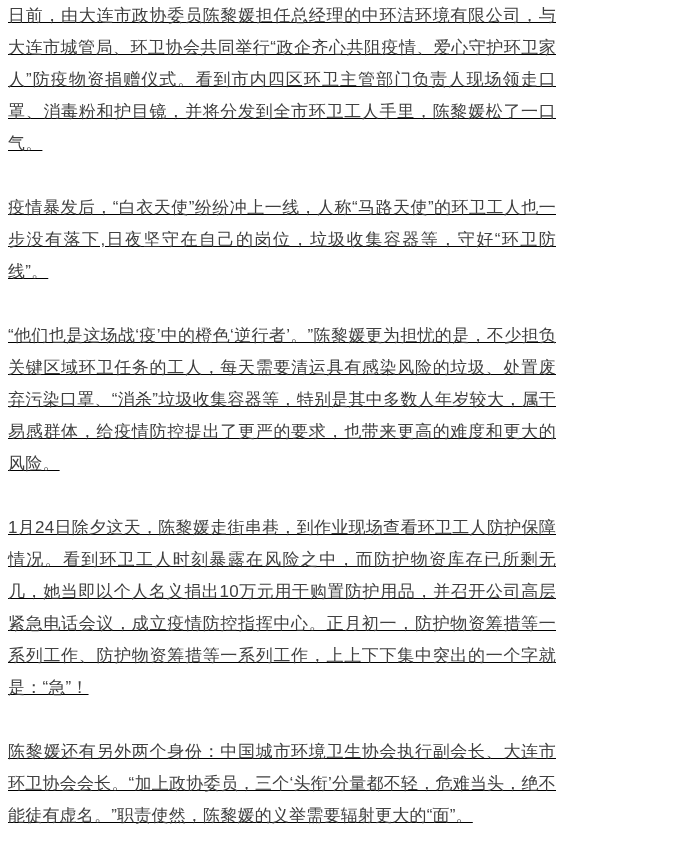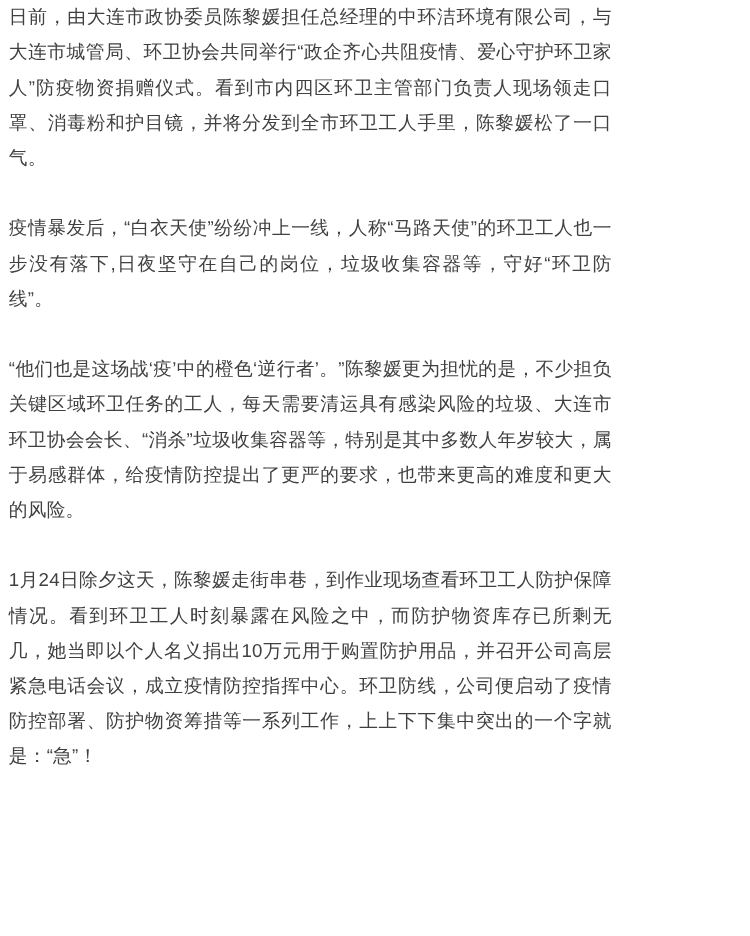--- a/index.html
+++ b/index.html
@@ -10,20 +10,21 @@
   body {
     width: 682px;
     height: 851px;
     overflow: hidden;
     font-family: "Liberation Sans", sans-serif;
   }
   .article-body {
     padding: 0 8px;
     box-sizing: border-box;
     width: 564px;
+    text-decoration: underline;
   }
   .article-body p {
     margin: 0 0 32px 0;
     font-size: 17px;
     line-height: 32px;
     color: #404040;
     text-align: justify;
     text-justify: inter-ideograph;
     letter-spacing: 0.2px;
     word-break: break-all;
@@ -31,15 +32,16 @@
   .article-body p:last-child {
     margin-bottom: 0;
   }
 </style>
 </head>
 <body>
 
 <main class="article-body">
   <p>日前，由大连市政协委员陈黎媛担任总经理的中环洁环境有限公司，与大连市城管局、环卫协会共同举行“政企齐心共阻疫情、爱心守护环卫家人”防疫物资捐赠仪式。看到市内四区环卫主管部门负责人现场领走口罩、消毒粉和护目镜，并将分发到全市环卫工人手里，陈黎媛松了一口气。</p>
   <p>疫情暴发后，“白衣天使”纷纷冲上一线，人称“马路天使”的环卫工人也一步没有落下,日夜坚守在自己的岗位，垃圾收集容器等，守好“环卫防线”。</p>
-  <p>“他们也是这场战‘疫’中的橙色‘逆行者’。”陈黎媛更为担忧的是，不少担负关键区域环卫任务的工人，每天需要清运具有感染风险的垃圾、大连市环卫协会会长、“消杀”垃圾收集容器等，特别是其中多数人年岁较大，属于易感群体，给疫情防控提出了更严的要求，也带来更高的难度和更大的风险。</p>
-  <p>1月24日除夕这天，陈黎媛走街串巷，到作业现场查看环卫工人防护保障情况。看到环卫工人时刻暴露在风险之中，而防护物资库存已所剩无几，她当即以个人名义捐出10万元用于购置防护用品，并召开公司高层紧急电话会议，成立疫情防控指挥中心。环卫防线，公司便启动了疫情防控部署、防护物资筹措等一系列工作，上上下下集中突出的一个字就是：“急”！</p>
+  <p>“他们也是这场战‘疫’中的橙色‘逆行者’。”陈黎媛更为担忧的是，不少担负关键区域环卫任务的工人，每天需要清运具有感染风险的垃圾、处置废弃污染口罩、“消杀”垃圾收集容器等，特别是其中多数人年岁较大，属于易感群体，给疫情防控提出了更严的要求，也带来更高的难度和更大的风险。</p>
+  <p>1月24日除夕这天，陈黎媛走街串巷，到作业现场查看环卫工人防护保障情况。看到环卫工人时刻暴露在风险之中，而防护物资库存已所剩无几，她当即以个人名义捐出10万元用于购置防护用品，并召开公司高层紧急电话会议，成立疫情防控指挥中心。正月初一，防护物资筹措等一系列工作、防护物资筹措等一系列工作，上上下下集中突出的一个字就是：“急”！</p>
+  <p>陈黎媛还有另外两个身份：中国城市环境卫生协会执行副会长、大连市环卫协会会长。“加上政协委员，三个‘头衔’分量都不轻，危难当头，绝不能徒有虚名。”职责使然，陈黎媛的义举需要辐射更大的“面”。</p>
 </main>
 
 </body></html>

